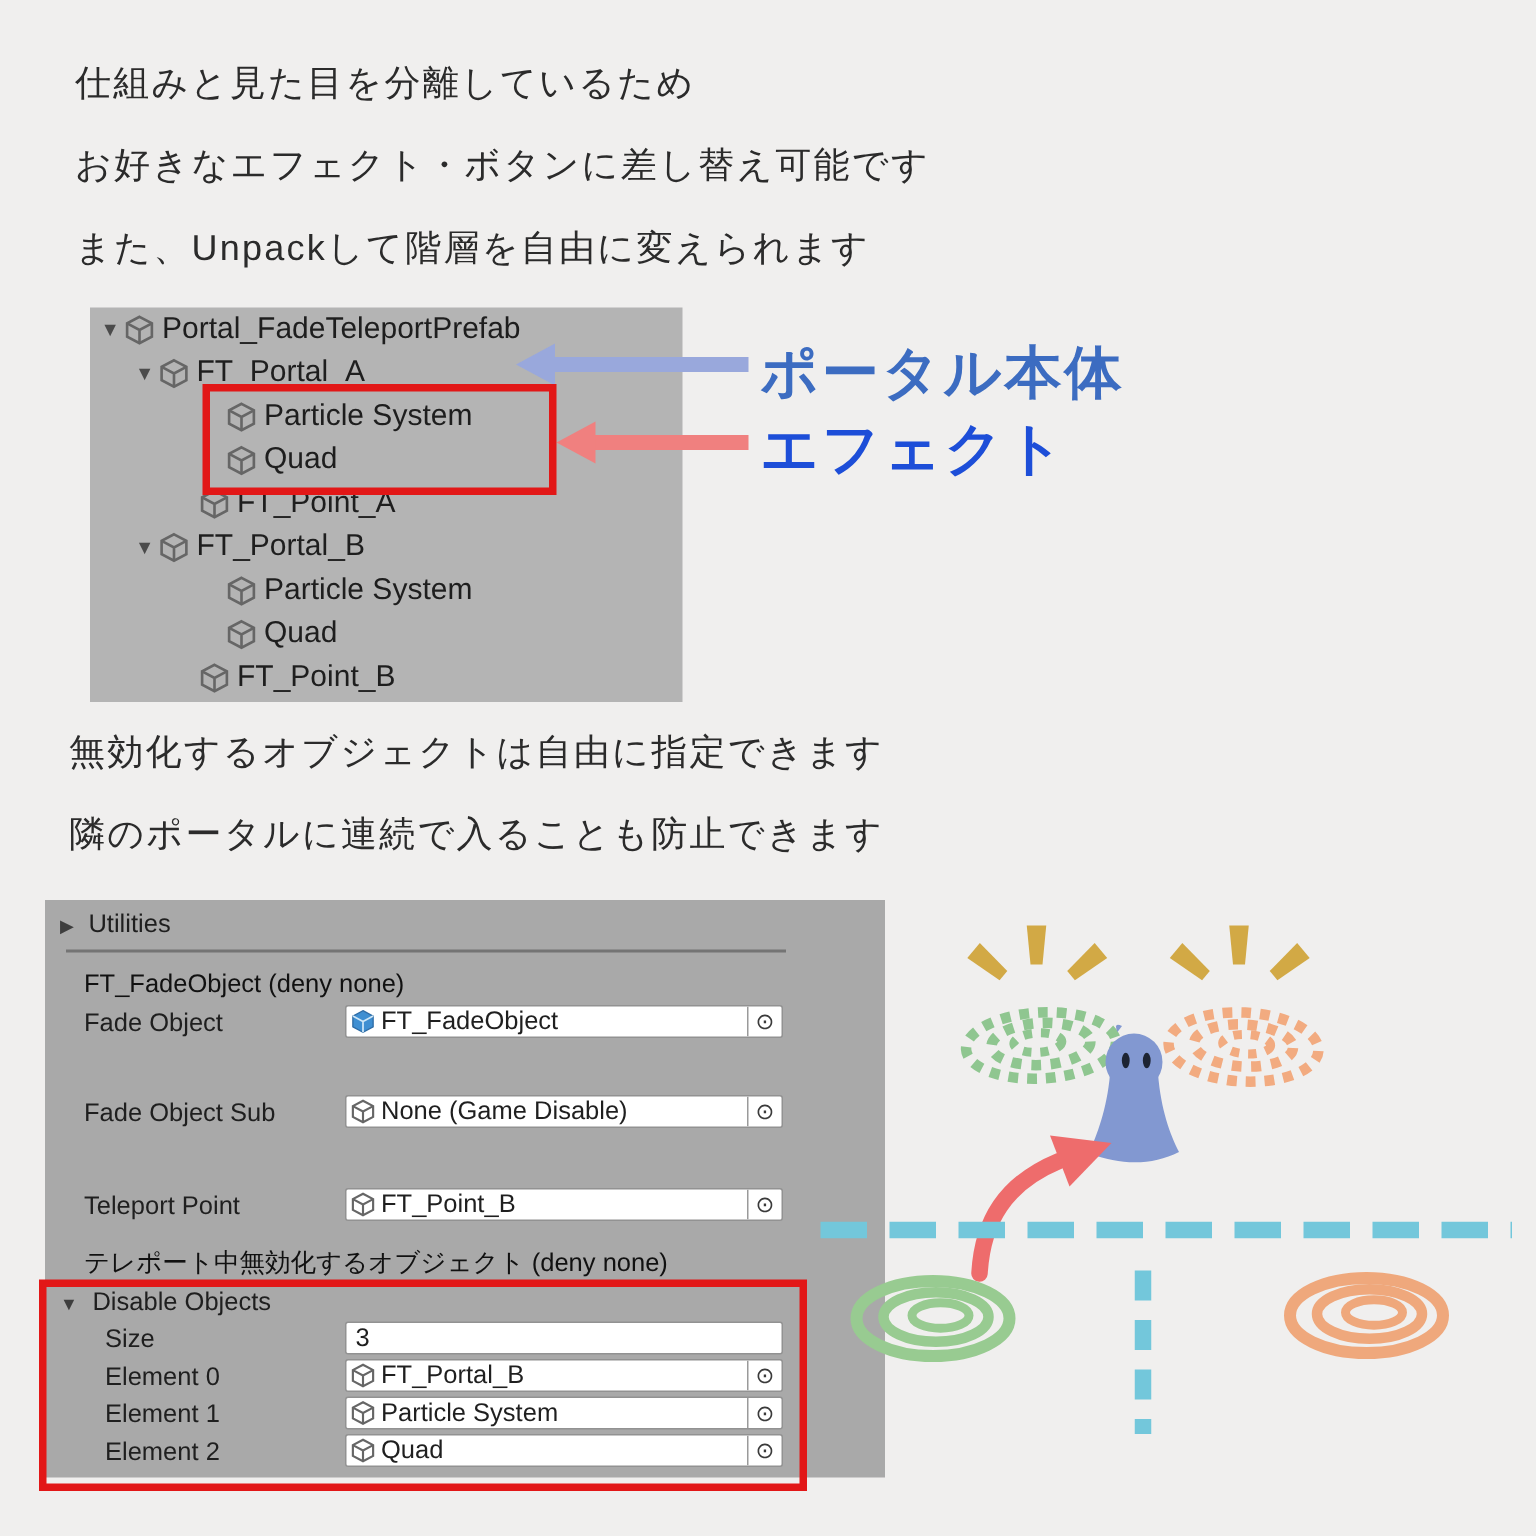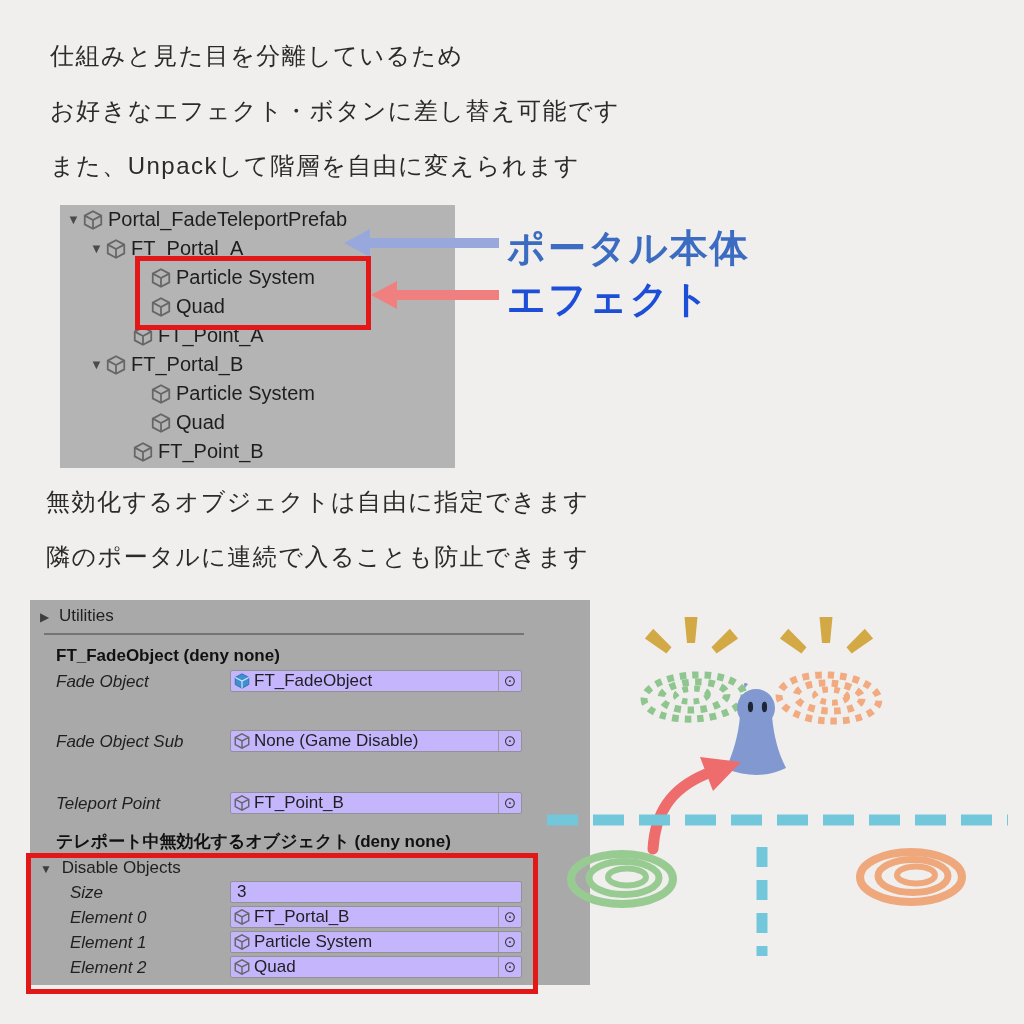--- a/index.html
+++ b/index.html
@@ -24,27 +24,27 @@
   .redbox{position:absolute;border:5px solid #e21717;z-index:6;pointer-events:none;}
   #hier-redbox{left:135px;top:256px;width:226px;height:64px;}
   #insp-redbox{left:26px;top:853px;width:502px;height:131px;}
   
   .callout{position:absolute;font-size:38px;font-weight:600;letter-spacing:2px;white-space:nowrap;}
   #label-portal{left:507px;top:223px;color:#3c6cc1;}
   #label-effect{left:507px;top:274px;color:#1d4ed8;}
   
   #inspector{left:30px;top:600px;width:560px;height:385px;background:#a9a9a9;font-size:17px;color:#1f1f1f;}
   #inspector .irow{position:absolute;left:0;width:100%;height:24px;}
-  .ilabel{position:absolute;left:26px;top:2px;white-space:nowrap;font-style:italic;}
+  .ilabel{position:absolute;left:26px;top:2px;white-space:nowrap;}
   .ilabel.sub{left:40px;}
-  .iheading{position:absolute;left:26px;font-weight:700;white-space:nowrap;color:#111;}
+  .iheading{position:absolute;left:26px;font-weight:400;white-space:nowrap;color:#111;}
   .foldline{position:absolute;left:10px;white-space:nowrap;}
   .foldline .tri{font-size:12px;color:#3e3e3e;margin-right:5px;}
   .separator{position:absolute;left:14px;width:480px;height:2px;background:#747474;}
-  .ofield{position:absolute;left:200px;width:292px;height:22px;background:#c4b5fd;border:1px solid #929292;border-radius:2px;display:flex;align-items:center;padding:0 0 0 2px;box-sizing:border-box;font-size:17px;white-space:nowrap;overflow:hidden;}
+  .ofield{position:absolute;left:200px;width:292px;height:22px;background:#ffffff;border:1px solid #929292;border-radius:2px;display:flex;align-items:center;padding:0 0 0 2px;box-sizing:border-box;font-size:17px;white-space:nowrap;overflow:hidden;}
   .ofield .val{flex:1 1 auto;overflow:hidden;}
   .picker{flex:0 0 22px;margin-left:auto;border-left:1px solid #9a9a9a;height:100%;display:flex;align-items:center;justify-content:center;color:#3a3a3a;font-size:15px;}
   
   #overlay{left:0;top:0;width:1024px;height:1024px;z-index:5;pointer-events:none;}
 </style>
 </head>
 <body>
 
 <svg width="0" height="0" style="position:absolute">
   <defs>

